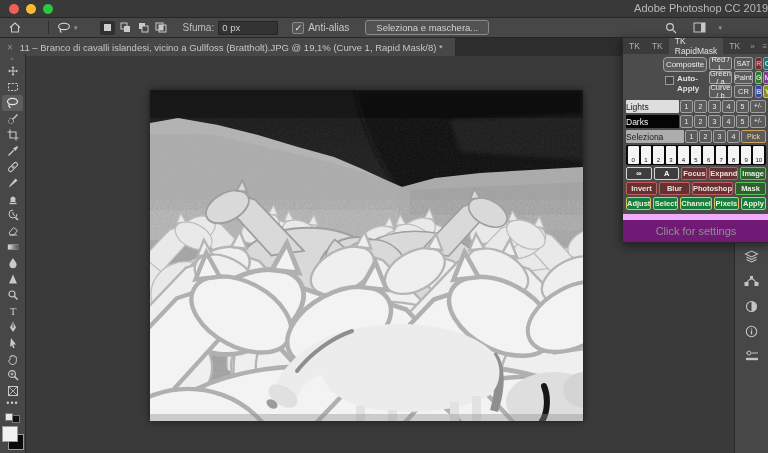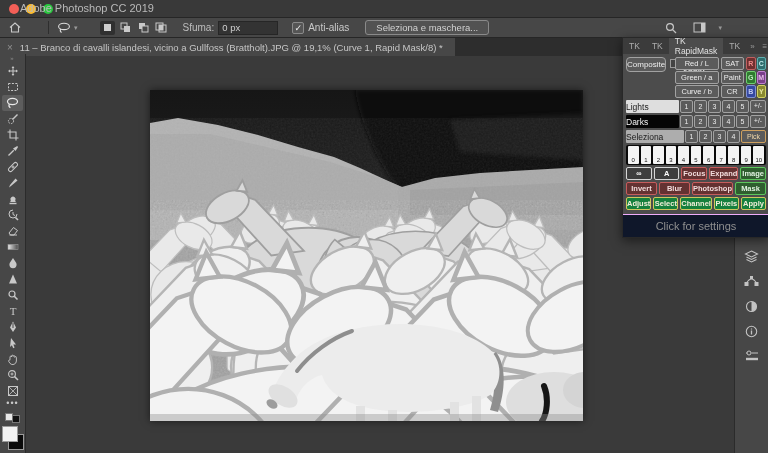--- a/index.html
+++ b/index.html
@@ -5,21 +5,21 @@
   html,body{margin:0;padding:0;}
   body{width:768px;height:453px;position:relative;overflow:hidden;
        background:#3a3a3a;font-family:"Liberation Sans",sans-serif;
        -webkit-font-smoothing:antialiased;}
   
   .titlebar{height:17px;background:#393939;border-bottom:1px solid #262626;
             position:relative;display:flex;align-items:center;}
   .lights{display:flex;gap:7px;margin-left:9px;}
   .light{width:10px;height:10px;border-radius:50%;}
   .l-red{background:#f35f57;}.l-yellow{background:#fdbc2e;}.l-green{background:#2bc840;}
-  .win-title{position:absolute;left:0;right:0;text-align:left;color:#b9b9b9;
+  .win-title{position:absolute;left:0;right:0;text-align:right;color:#b9b9b9;
              font-size:11px;line-height:17px;pointer-events:none;padding-left:20px;}
   
   .optionsbar{height:19px;background:#474747;border-bottom:1px solid #262626;
               display:flex;align-items:center;font-size:10px;color:#c9c9c9;}
   .ob-icon{display:flex;align-items:center;justify-content:center;width:18px;height:15px;}
   .ob-sep{width:1px;height:13px;background:#2e2e2e;margin:0 6px;}
   .ob-group{display:flex;align-items:center;gap:3px;}
   .mode-icon{width:15px;height:14px;display:flex;align-items:center;justify-content:center;border-radius:2px;}
   .mode-icon.active{background:#303030;}
   .feather-label{margin-left:14px;color:#bdbdbd;}
@@ -66,21 +66,21 @@
   .tk-tabs{height:16px;background:#3b3b3b;display:flex;align-items:stretch;font-size:8.5px;color:#adadad;}
   .tk-tab{display:flex;align-items:center;padding:0 6px;font-weight:normal;}
   .tk-tab.active{background:#4c4c4c;color:#e2e2e2;}
   .tk-tab-ctrl{display:flex;align-items:center;padding:0 4px;color:#9a9a9a;font-size:8px;}
   .tk-tabs .spacer{flex:1;}
   .tk-body{padding:3px 3px 0 3px;display:flex;flex-direction:column;gap:2px;}
   .tkbtn{background:#5b5b5b;border:1px solid #a2a2a2;border-radius:2px;color:#ededed;
          font-size:7.5px;font-family:"Liberation Sans",sans-serif;padding:0;line-height:1;
          display:flex;align-items:center;justify-content:center;}
   .rowA{display:flex;gap:2px;}
-  .colA{width:47px;display:flex;flex-direction:row;gap:2px;}
+  .colA{width:47px;display:flex;flex-direction:column;gap:2px;margin-left:37px;}
   .composite{height:15px;border-radius:4px;font-size:8px;}
   .autoapply{display:flex;align-items:flex-start;gap:3px;padding-left:2px;}
   .cb{width:7px;height:7px;background:#434343;border:1px solid #9a9a9a;margin-top:2px;}
   .aatext{font-size:8px;font-weight:bold;color:#e0e0e0;width:30px;line-height:1.25;}
   .colB{width:48px;display:flex;flex-direction:column;gap:1px;}
   .colB .tkbtn,.colC .tkbtn{height:13px;}
   .colC{width:26px;display:flex;flex-direction:column;gap:1px;}
   .colD{width:22px;display:grid;grid-template-columns:1fr 1fr;grid-auto-rows:13px;gap:1px;}
   .colD .tkbtn{font-size:7px;font-weight:bold;}
   .cR{background:#6e2f2f;border-color:#c06060;color:#e88;}
@@ -101,21 +101,21 @@
         padding:1px 2px;box-sizing:border-box;}
   .key{flex:1;background:#f4f4f4;border-radius:1px;display:flex;align-items:flex-end;
        justify-content:center;color:#111;font-size:6px;line-height:1;padding-bottom:1px;}
   .actrow{display:flex;gap:2px;height:13px;}
   .actrow .tkbtn{flex:1;font-weight:bold;font-size:7.5px;}
   .b-white{background:#3e3e3e;border-color:#d6d6d6;color:#fff;flex:0 0 auto;}
   .b-inf{width:17px;}.b-a{width:13px;}
   .b-red{background:#643232;border-color:#c65c5c;color:#f2dcdc;}
   .b-green{background:#2f5e2f;border-color:#5cc65c;color:#e0f2e0;flex:0 0 34px;}
   .b-yellow{background:#15803d;border-color:#cfc75c;color:#f2eeda;}
-  .tk-settings{height:22px;margin:2px -3px 0 -3px;background:#0f172a;border-top:1px solid #f0abfc;
+  .tk-settings{height:22px;margin:2px -3px 0 -3px;background:#701a75;border-top:6px solid #f0abfc;
                display:flex;align-items:center;justify-content:center;color:#8f8f8f;font-size:11px;}
 </style>
 </head>
 <body>
 
 <div class="titlebar">
   <div class="lights">
     <span class="light l-red"></span>
     <span class="light l-yellow"></span>
     <span class="light l-green"></span>

